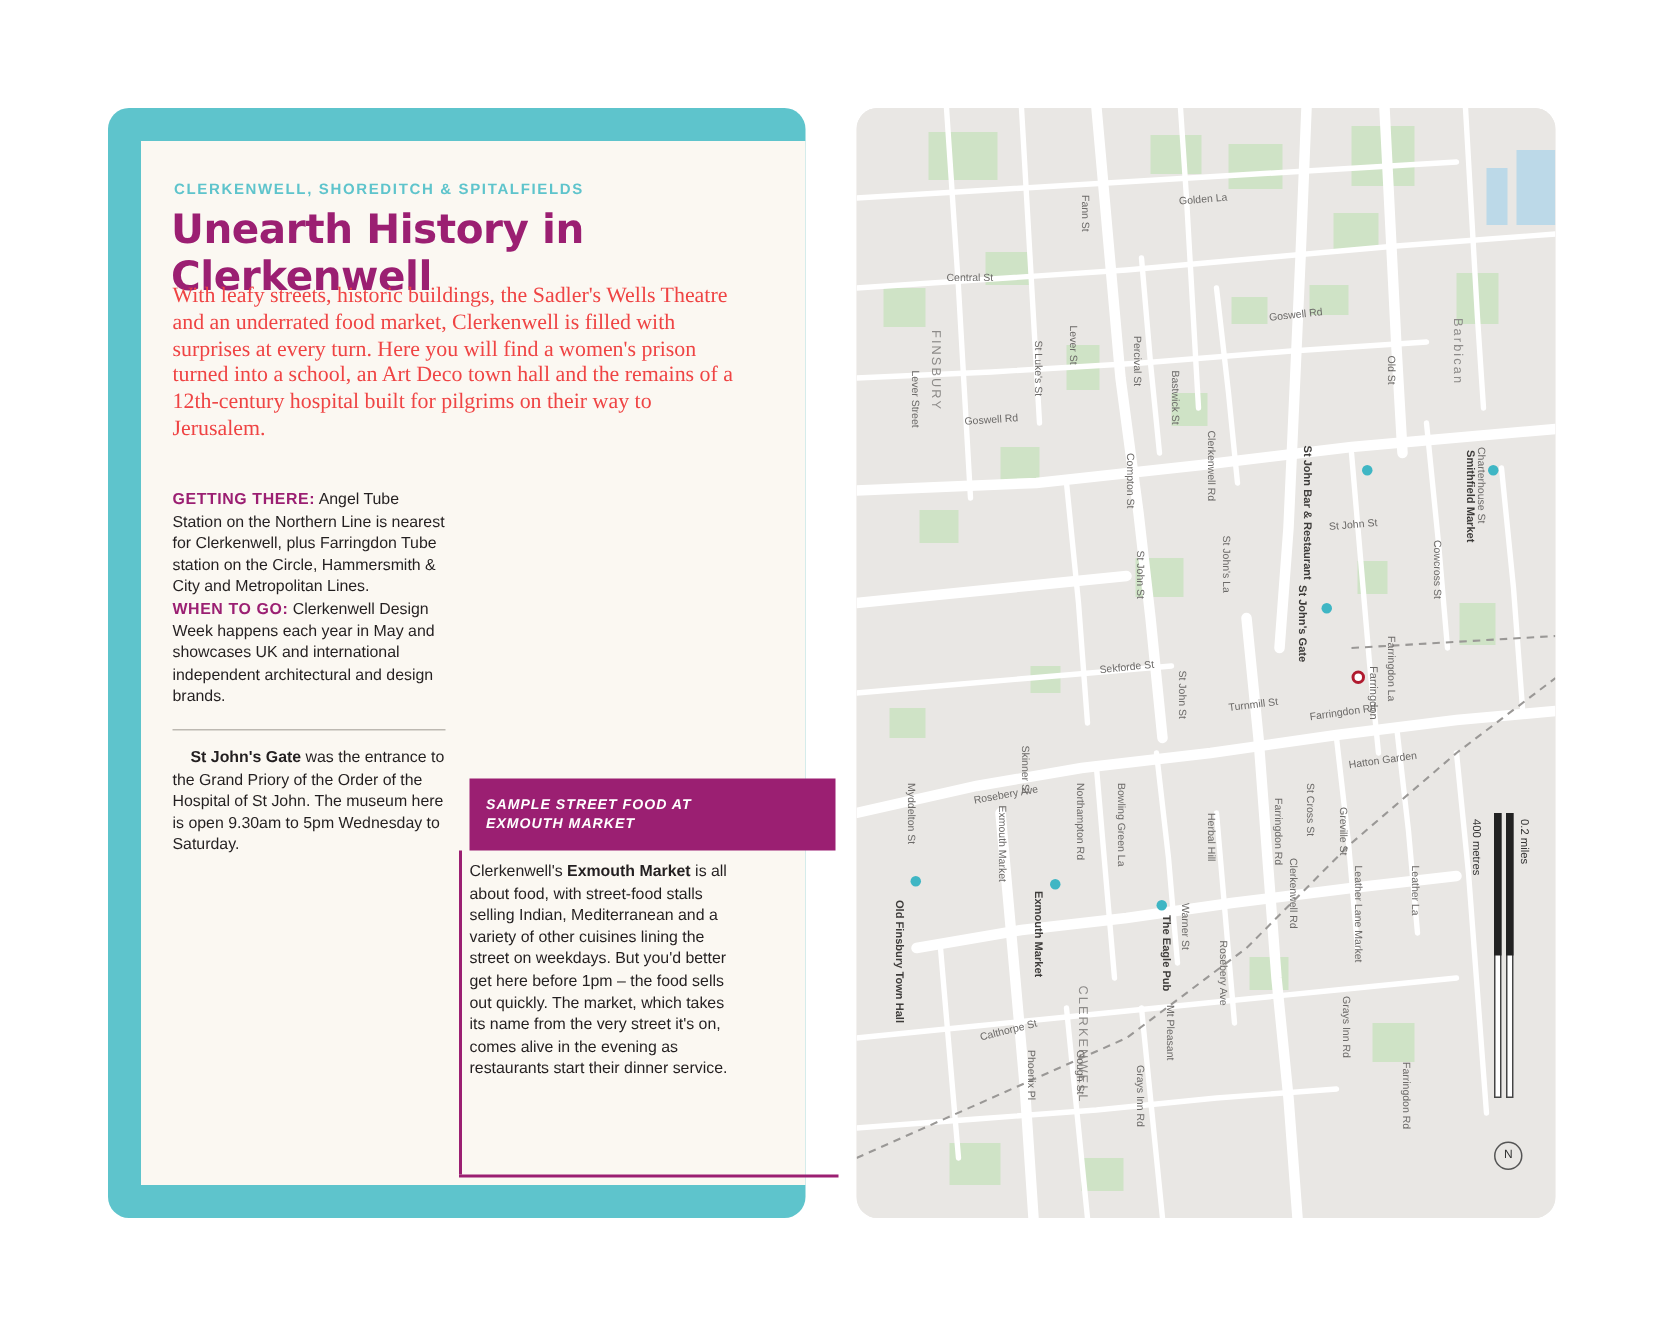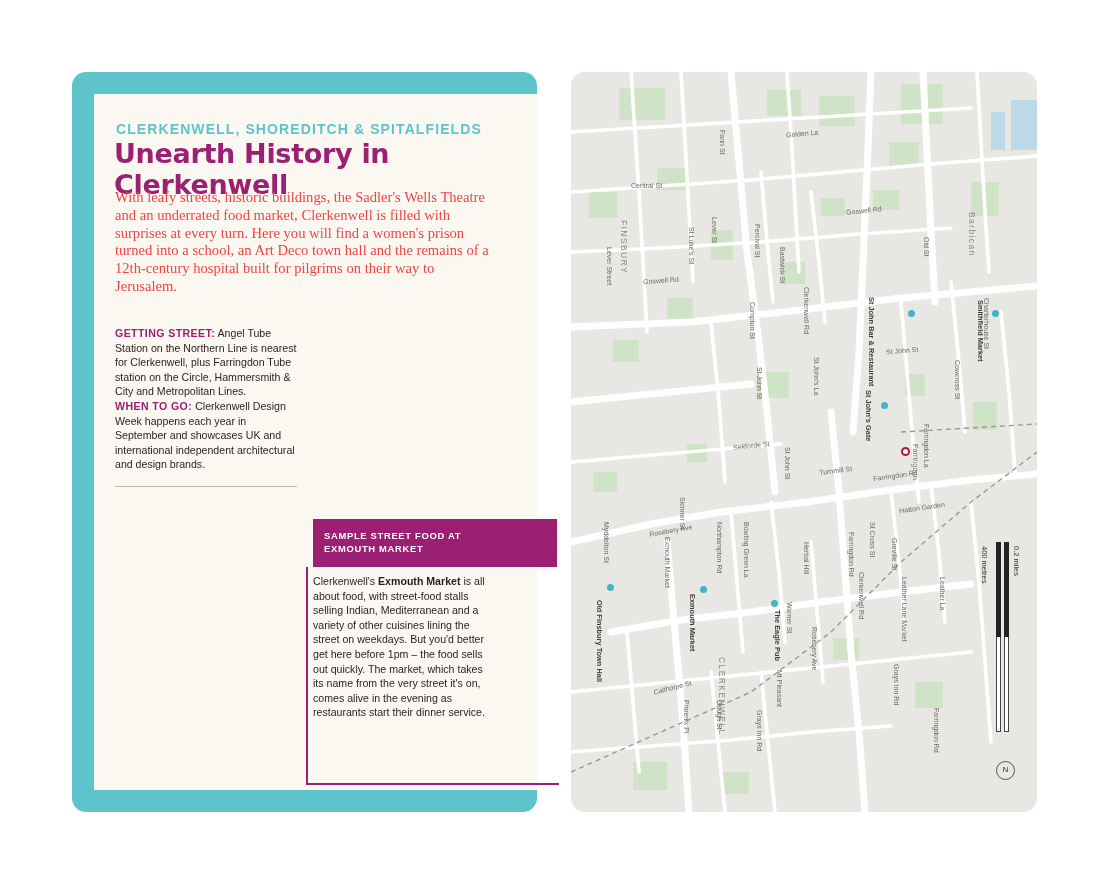--- a/index.html
+++ b/index.html
@@ -30,21 +30,21 @@
     left: 22px;
     top: 22px;
     width: 443px;
     height: 696px;
     background: #fbf8f2;
   }
   .kicker {
     position: absolute;
     left: 22px;
     top: 27px;
-    font-size: 14px;
+    font-size: 10px;
     letter-spacing: 1.1px;
     color: #5ec4cc;
     font-weight: bold;
   }
   .title {
     position: absolute;
     left: 20px;
     top: 44px;
     font-size: 27px;
     font-weight: bold;
@@ -125,20 +125,21 @@
   .mag-box-txt {
     position: absolute;
     left: 11px;
     top: 11px;
     width: 190px;
     font-size: 9.4px;
     line-height: 12.5px;
     letter-spacing: 0.7px;
     color: #ffffff;
     font-weight: bold;
+    font-style: italic;
   }
   .mag-body {
     position: absolute;
     left: 219px;
     top: 480px;
     width: 180px;
     font-size: 10.6px;
     line-height: 14.6px;
     color: #231f20;
   }
@@ -230,33 +231,36 @@
 
 <div class="card">
   <div class="card-inner">
 
     <div class="kicker">CLERKENWELL, SHOREDITCH &amp; SPITALFIELDS</div>
     <div class="title">Unearth History in Clerkenwell</div>
     <div class="intro">With leafy streets, historic buildings, the Sadler's Wells Theatre and an underrated food market, Clerkenwell is filled with surprises at every turn. Here you will find a women's prison turned into a school, an Art Deco town hall and the remains of a 12th-century hospital built for pilgrims on their way to Jerusalem.</div>
 
     <div class="col-left body-txt">
       <p>
-        <span class="lbl">GETTING STREET:</span><span> Angel Tube Station on the Northern Line is nearest for Clerkenwell, plus Farringdon Tube station on the Circle, Hammersmith &amp; City and Metropolitan Lines.</span>
+        <span class="lbl">GETTING THERE:</span><span> Angel Tube Station on the Northern Line is nearest for Clerkenwell, plus Farringdon Tube station on the Circle, Hammersmith &amp; City and Metropolitan Lines.</span>
       </p>
       <p style="margin-top:0">
-        <span class="lbl">WHEN TO GO:</span><span> Clerkenwell Design Week happens each year in September and showcases UK and international independent architectural and design brands.</span>
+        <span class="lbl">WHEN TO GO:</span><span> Clerkenwell Design Week happens each year in May and showcases UK and international independent architectural and design brands.</span>
       </p>
     </div>
 
     <div class="col-right body-txt">
     </div>
 
     <div class="rule"></div>
 
     <div class="bullet-block body-txt">
+      <p class="indent">
+        <span class="bold">St John's Gate</span><span> was the entrance to the Grand Priory of the Order of the Hospital of St John. The museum here is open 9.30am to 5pm Wednesday to Saturday.</span>
+      </p>
     </div>
 
     <div class="mag-box">
       <div class="mag-box-txt">SAMPLE STREET FOOD AT EXMOUTH MARKET</div>
     </div>
     <div class="mag-left-rule"></div>
     <div class="mag-bot-rule"></div>
     <div class="mag-body">
       <span>Clerkenwell's </span><span class="bold">Exmouth Market</span><span> is all about food, with street-food stalls selling Indian, Mediterranean and a variety of other cuisines lining the street on weekdays. But you'd better get here before 1pm – the food sells out quickly. The market, which takes its name from the very street it's on, comes alive in the evening as restaurants start their dinner service.</span>
     </div>

